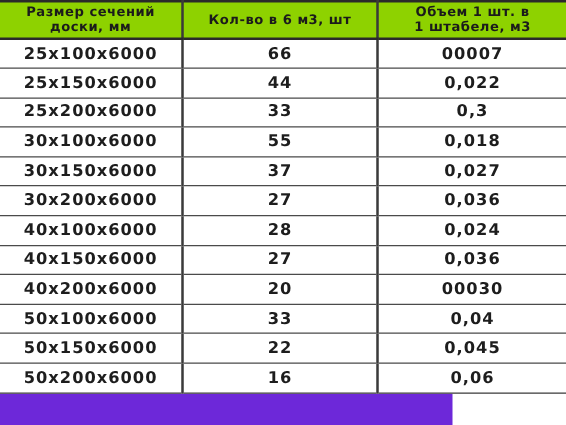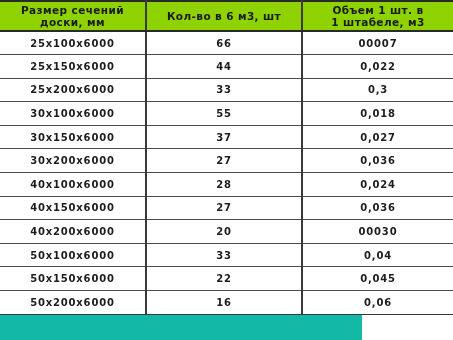--- a/index.html
+++ b/index.html
@@ -12,21 +12,21 @@
     height: 340px;
     overflow: hidden;
     font-family: "DejaVu Sans", "Liberation Sans", sans-serif;
     -webkit-font-smoothing: none;
   }
 
   .board-table-wrap {
     width: 362px;
     height: 340px;
     box-sizing: border-box;
-    background: #14b8a6;
+    background: #6d28d9;
     position: relative;
   }
 
   table.board-table {
     width: 453px;
     border-collapse: collapse;
     table-layout: fixed;
     background: #ffffff;
   }
 
@@ -61,21 +61,21 @@
   thead tr.header-row th {
     border-top: 2px solid #2a2a2a;
     border-bottom: 2px solid #2a2a2a;
   }
 
   
   tbody tr.data-row {
     height: 23.6px;
   }
   td.data-cell {
-    font-size: 10px;
+    font-size: 13px;
     color: #1d1d1d;
     text-align: center;
     vertical-align: middle;
     letter-spacing: 0.8px;
     font-weight: bold;
     padding: 0 4px;
     border-bottom: 1.2px solid #4a4a4a;
     border-right: 2px solid #3a3a3a;
     box-sizing: border-box;
     background: #ffffff;

